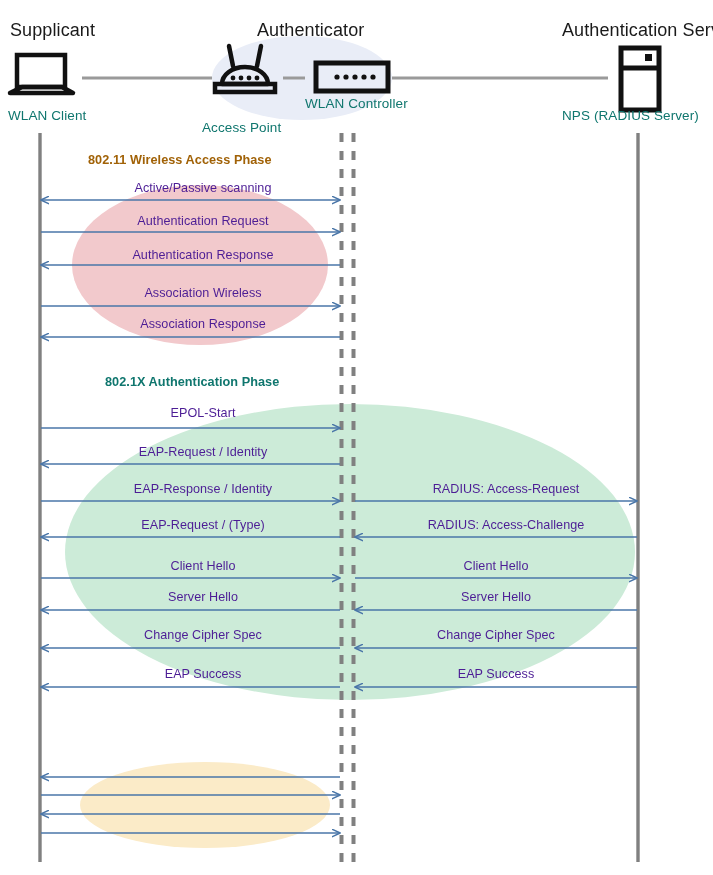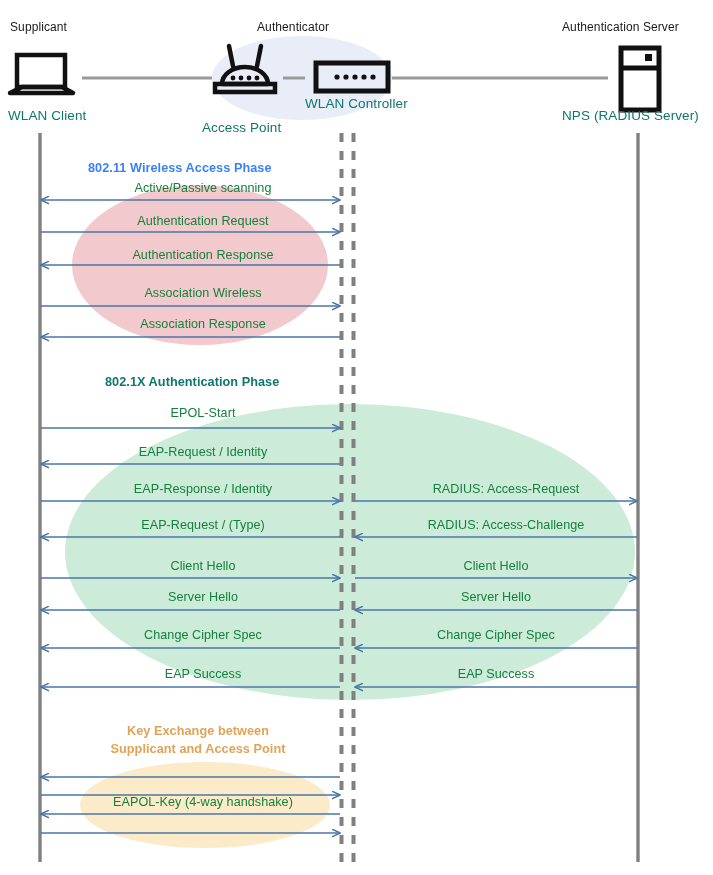--- a/index.html
+++ b/index.html
@@ -13,21 +13,21 @@
     width:713px;
     height:875px;
     background:#ffffff;
     overflow:hidden;
   }
   #svg-root{position:absolute;left:0;top:0;width:713px;height:875px;}
 
   
   .role-label{
     position:absolute;
-    font-size:12px;
+    font-size:18px;
     color:#1a1a1a;
     white-space:nowrap;
     letter-spacing:.1px;
   }
   .node-label{
     position:absolute;
     font-size:13.5px;
     color:#0f766e;
     white-space:nowrap;
     letter-spacing:.1px;
@@ -41,21 +41,21 @@
     white-space:nowrap;
     text-align:center;
     letter-spacing:.05px;
   }
   .phase-title.two-line{line-height:18px;}
 
   
   .msg-label{
     position:absolute;
     font-size:12.6px;
-    color:#15803d;
+    color:#4c1d95;
     white-space:nowrap;
     text-align:left;
     letter-spacing:.05px;
     transform:translateX(-50%);
   }
 </style>
 </head>
 <body>
 
 <div id="stage">
@@ -155,28 +155,24 @@
 
   <div class="role-label" style="left:10px;  top:20px;">Supplicant</div>
   <div class="role-label" style="left:257px; top:20px;">Authenticator</div>
   <div class="role-label" style="left:562px; top:20px;">Authentication Server</div>
 
   <div class="node-label" style="left:8px;   top:108px;">WLAN Client</div>
   <div class="node-label" style="left:202px; top:120px;">Access Point</div>
   <div class="node-label" style="left:305px; top:96px;">WLAN Controller</div>
   <div class="node-label" style="left:562px; top:108px;">NPS (RADIUS Server)</div>
 
-  <div class="phase-title" style="left:88px; top:161px; color:#3b82f6;">802.11 Wireless Access Phase</div>
+  <div class="phase-title" style="left:88px; top:153px; color:#a16207;">802.11 Wireless Access Phase</div>
 
   <div class="phase-title" style="left:105px; top:375px; color:#0f766e;">802.1X Authentication Phase</div>
 
-  <div class="phase-title two-line" style="left:98px; top:722px; color:#E0A357; width:200px;">
-    <div>Key Exchange between</div>
-    <div>Supplicant and Access Point</div>
-  </div>
 
   <div class="msg-label" style="left:203px; top:181px;">Active/Passive scanning</div>
   <div class="msg-label" style="left:203px; top:214px;">Authentication Request</div>
   <div class="msg-label" style="left:203px; top:248px;">Authentication Response</div>
   <div class="msg-label" style="left:203px; top:286px;">Association Wireless</div>
   <div class="msg-label" style="left:203px; top:317px;">Association Response</div>
 
   <div class="msg-label" style="left:203px; top:406px;">EPOL-Start</div>
   <div class="msg-label" style="left:203px; top:445px;">EAP-Request / Identity</div>
   <div class="msg-label" style="left:203px; top:482px;">EAP-Response / Identity</div>
@@ -186,15 +182,14 @@
   <div class="msg-label" style="left:203px; top:628px;">Change Cipher Spec</div>
   <div class="msg-label" style="left:203px; top:667px;">EAP Success</div>
 
   <div class="msg-label" style="left:506px; top:482px;">RADIUS: Access-Request</div>
   <div class="msg-label" style="left:506px; top:518px;">RADIUS: Access-Challenge</div>
   <div class="msg-label" style="left:496px; top:559px;">Client Hello</div>
   <div class="msg-label" style="left:496px; top:590px;">Server Hello</div>
   <div class="msg-label" style="left:496px; top:628px;">Change Cipher Spec</div>
   <div class="msg-label" style="left:496px; top:667px;">EAP Success</div>
 
-  <div class="msg-label" style="left:203px; top:795px;">EAPOL-Key (4-way handshake)</div>
 
 </div>
 
 </body></html>

